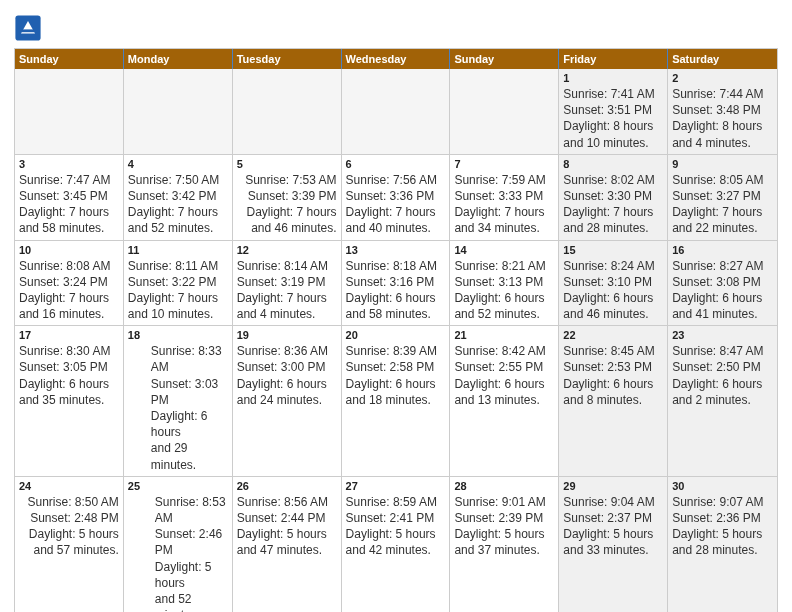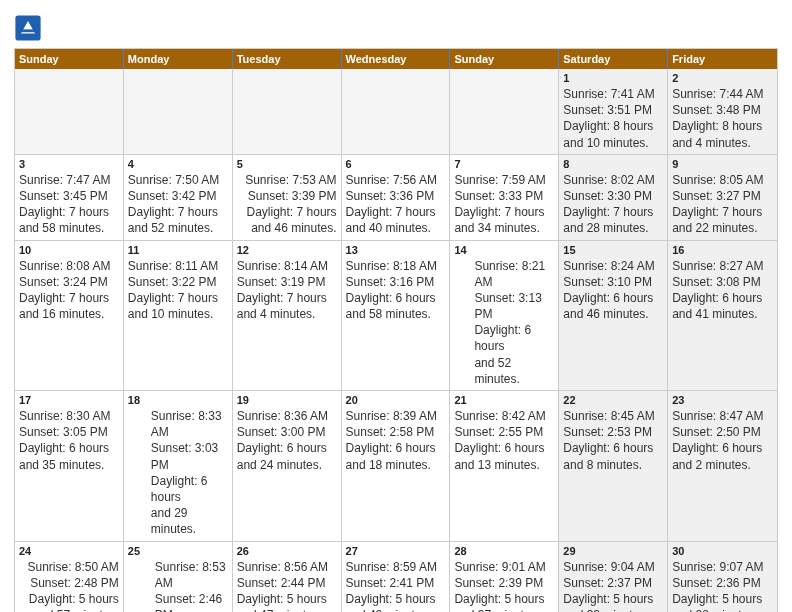--- a/index.html
+++ b/index.html
@@ -139,22 +139,22 @@
     </div>
   </div>
 
   <div class="calendar">
     <div class="cal-header">
     <div class="cal-header-cell">Sunday</div>
         <div class="cal-header-cell">Monday</div>
         <div class="cal-header-cell">Tuesday</div>
         <div class="cal-header-cell">Wednesday</div>
         <div class="cal-header-cell">Sunday</div>
+        <div class="cal-header-cell">Friday</div>
         <div class="cal-header-cell">Saturday</div>
-        <div class="cal-header-cell">Friday</div>
       </div>
     <div class="cal-body">
     <div class="cal-row">
           <div class="cal-cell empty"></div>
           <div class="cal-cell empty"></div>
           <div class="cal-cell empty"></div>
           <div class="cal-cell empty"></div>
           <div class="cal-cell empty"></div>
           <div class="cal-cell shaded">
             <span class="day-num">1</span>
@@ -246,21 +246,21 @@
           </div>
           <div class="cal-cell">
             <span class="day-num">13</span>
             <div class="cell-info" style="white-space: pre-line;">Sunrise: 8:18 AM
 Sunset: 3:16 PM
 Daylight: 6 hours
 and 58 minutes.</div>
           </div>
           <div class="cal-cell">
             <span class="day-num">14</span>
-            <div class="cell-info" style="white-space: pre-line; margin-left: 20px;">Sunrise: 8:21 AM
+            <div class="cell-info" style="white-space: pre-line;">Sunrise: 8:21 AM
 Sunset: 3:13 PM
 Daylight: 6 hours
 and 52 minutes.</div>
           </div>
           <div class="cal-cell shaded">
             <span class="day-num">15</span>
             <div class="cell-info" style="white-space: pre-line;">Sunrise: 8:24 AM
 Sunset: 3:10 PM
 Daylight: 6 hours
 and 46 minutes.</div>

